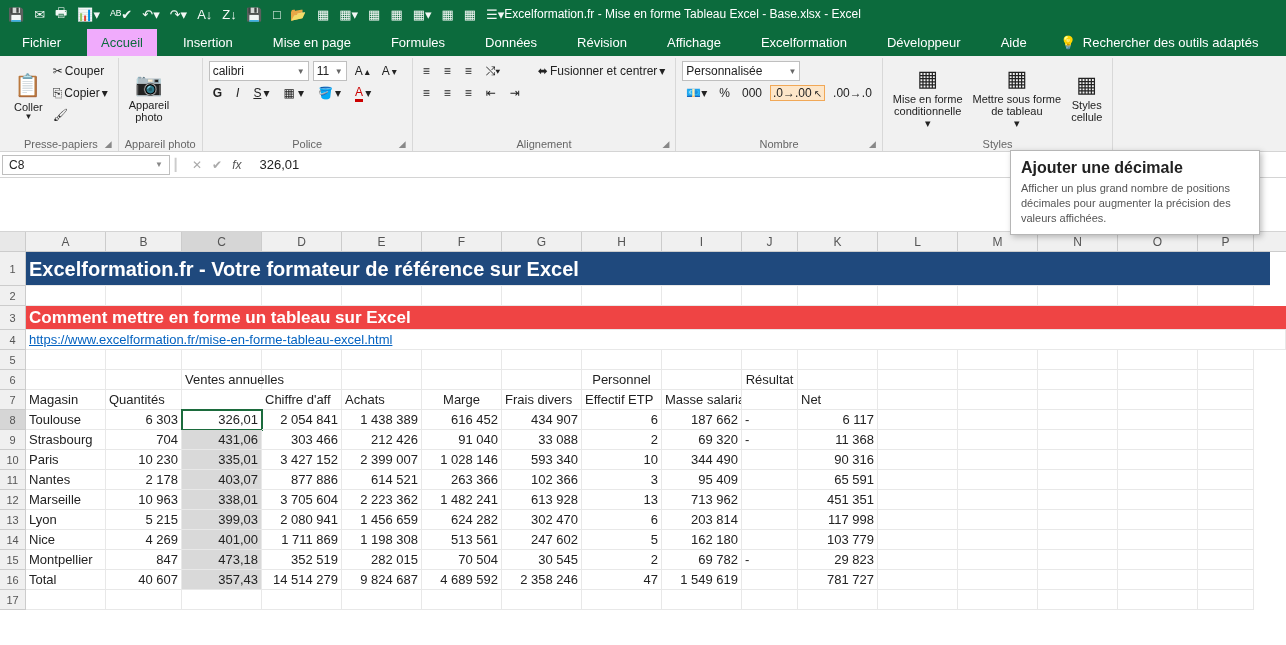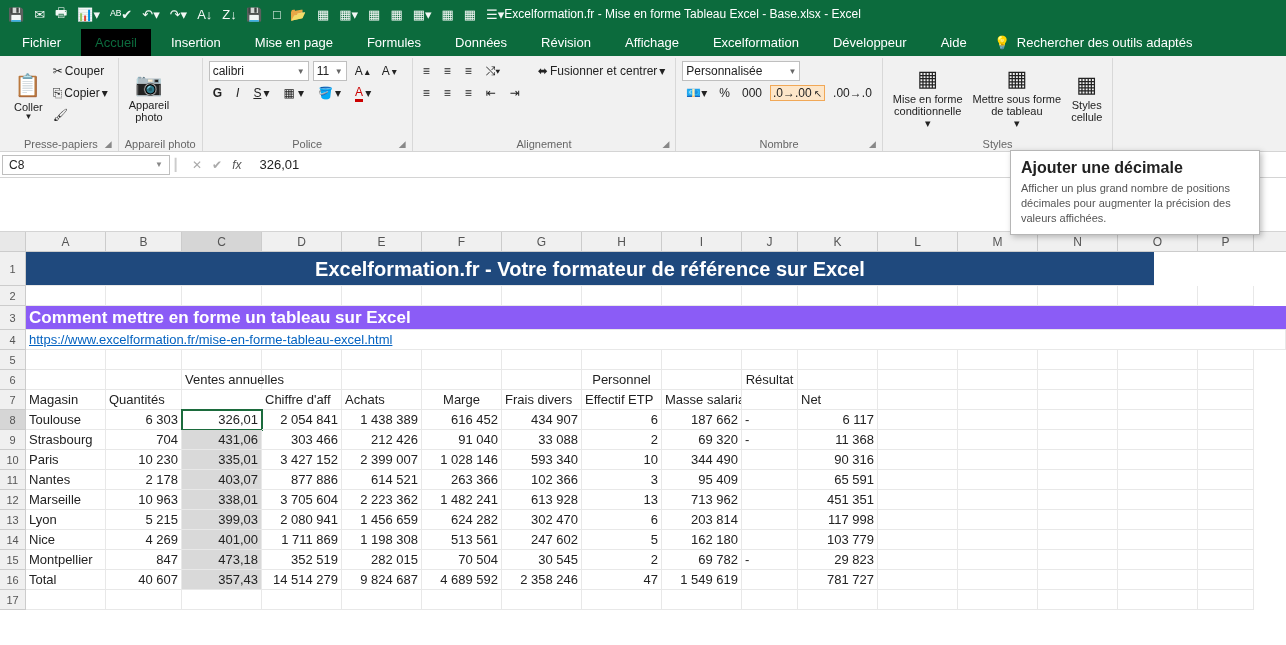--- a/index.html
+++ b/index.html
@@ -1,24 +1,24 @@
 <!DOCTYPE html>
 <html><head>
 <meta charset="utf-8">
 <style>
 *{box-sizing:border-box;margin:0;padding:0;font-family:"Segoe UI",Arial,sans-serif}
 body{background:#fff;font-size:12px;color:#222;overflow:hidden}
 .titlebar{background:#0c6b3d;height:28px;display:flex;align-items:center;color:#fff;padding:0 4px}
 .qat{display:flex;gap:10px;align-items:center;padding-left:4px}
 .qat span{font-size:13px;opacity:.95}
 .titletext{flex:1;text-align:left;font-size:12px}
-.menubar{background:#0c6b3d;height:28px;display:flex;align-items:center;color:#fff;padding:0 8px;gap:6px}
+.menubar{background:#0c6b3d;height:28px;display:flex;align-items:center;color:#fff;padding:0 8px;gap:12px}
 .tab{padding:6px 14px;font-size:13px;cursor:pointer}
 .tab.file{background:#0c6b3d}
-.tab.active{background:#000000;color:#0c6b3d}
+.tab.active{background:#f0abfc;color:#0c6b3d}
 .search{margin-left:8px;display:flex;align-items:center;gap:6px;font-size:13px}
 .ribbon{background:#f1f1f1;height:96px;border-bottom:1px solid #d4d4d4;display:flex;padding:2px 4px 0;position:relative}
 .group{border-right:1px solid #d8d8d8;padding:2px 6px 0 6px;display:flex;flex-direction:column;justify-content:space-between}
 .gbody{display:flex;gap:2px;flex:1}
 .glabel{text-align:center;font-size:11px;color:#666;padding:2px 0 1px;position:relative}
 .glabel .dlg{position:absolute;right:0;bottom:2px;font-size:9px;color:#888}
 .vbtn{display:flex;flex-direction:column;align-items:center;justify-content:center;padding:2px 4px;cursor:pointer;font-size:11px;text-align:center;line-height:1.1}
 .vbtn .ico{font-size:22px;margin-bottom:2px}
 .s-row{display:flex;align-items:center;gap:4px;height:22px}
 .s-col{display:flex;flex-direction:column;gap:0}
@@ -44,21 +44,21 @@
 .ch.sel{background:#d6d6d6}
 .rows{display:flex;flex-direction:column}
 .row{display:flex;height:20px}
 .rh{width:26px;border-right:1px solid #ccc;border-bottom:1px solid #ccc;background:#f0f0f0;text-align:center;font-size:11px;color:#555;line-height:20px}
 .rh.sel{background:#d6d6d6}
 .cell{border-right:1px solid #e8e8e8;border-bottom:1px solid #e8e8e8;padding:0 3px;font-size:13px;line-height:20px;overflow:hidden;white-space:nowrap}
 .cell.r{text-align:right}
 .row1 .cell{background:#1f497d;color:#fff;font-size:20px;font-weight:bold;height:34px;line-height:34px;border-right:none}
 .row1{height:34px}
 .row1 .rh{height:34px;line-height:34px}
-.row3 .cell{background:#8b5cf6;color:#fff;font-size:17px;font-weight:bold;height:24px;line-height:24px;border-right:none}
+.row3 .cell{background:#ef4444;color:#fff;font-size:17px;font-weight:bold;height:24px;line-height:24px;border-right:none}
 .row3{height:24px}
 .row3 .rh{height:24px;line-height:24px}
 .link{color:#0563c1;text-decoration:underline}
 .sel-col{background:#d9d9d9}
 .sel-cell{outline:2px solid #1c6b3d;outline-offset:-1px;background:#fff !important}
 .cw-A{width:80px}.cw-B{width:76px}.cw-C{width:80px}.cw-D{width:80px}.cw-E{width:80px}.cw-F{width:80px}.cw-G{width:80px}.cw-H{width:80px}.cw-I{width:80px}.cw-J{width:56px}.cw-K{width:80px}.cw-L{width:80px}.cw-M{width:80px}.cw-N{width:80px}.cw-O{width:80px}.cw-P{width:56px}
 .hov{border:1px solid #f1a857;background:#fde6c9;padding:0 2px}
 </style>
 </head>
 <body>
@@ -277,21 +277,21 @@
         <div class="ch cw-L">L</div>
         <div class="ch cw-M">M</div>
         <div class="ch cw-N">N</div>
         <div class="ch cw-O">O</div>
         <div class="ch cw-P">P</div>
       </div>
   </div>
   <div class="rows" id="rows">
       <div class="row row1">
         <div class="rh">1</div>
-        <div class="cell cw-A" style="width: 1128px; overflow: visible; text-align: center;">Excelformation.fr - Votre formateur de référence sur Excel</div>
+        <div class="cell cw-A" style="width: 1244px; overflow: visible;">Excelformation.fr - Votre formateur de référence sur Excel</div>
       </div>
       <div class="row">
         <div class="rh">2</div>
         <div class="cell cw-A"></div>
         <div class="cell cw-B"></div>
         <div class="cell cw-C"></div>
         <div class="cell cw-D"></div>
         <div class="cell cw-E"></div>
         <div class="cell cw-F"></div>
         <div class="cell cw-G"></div>

